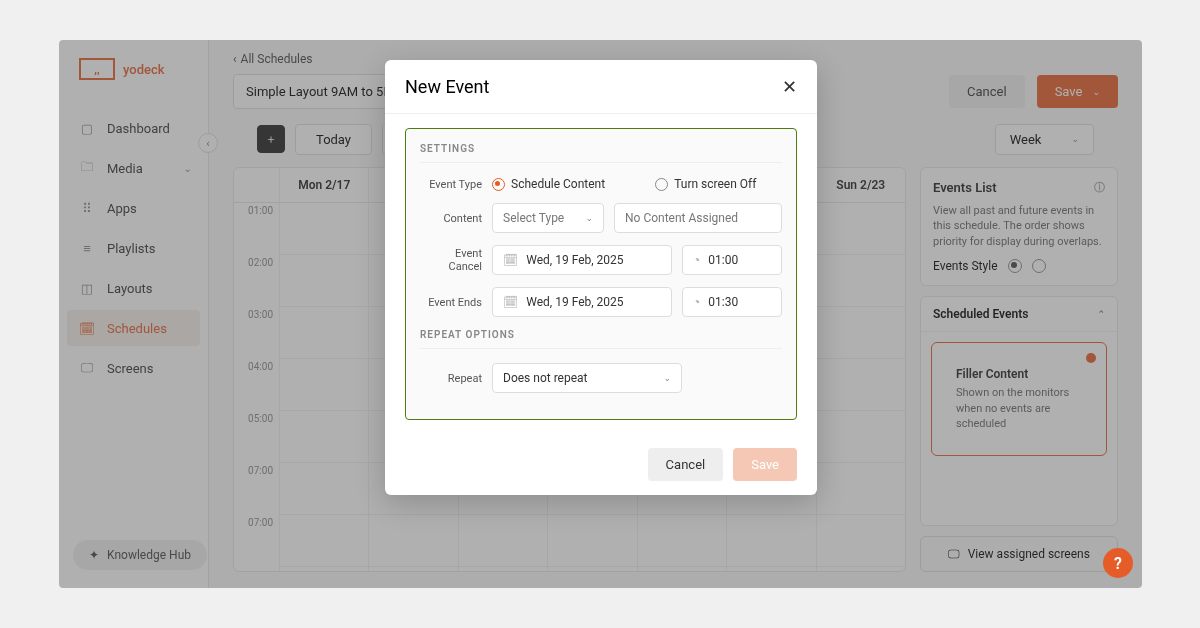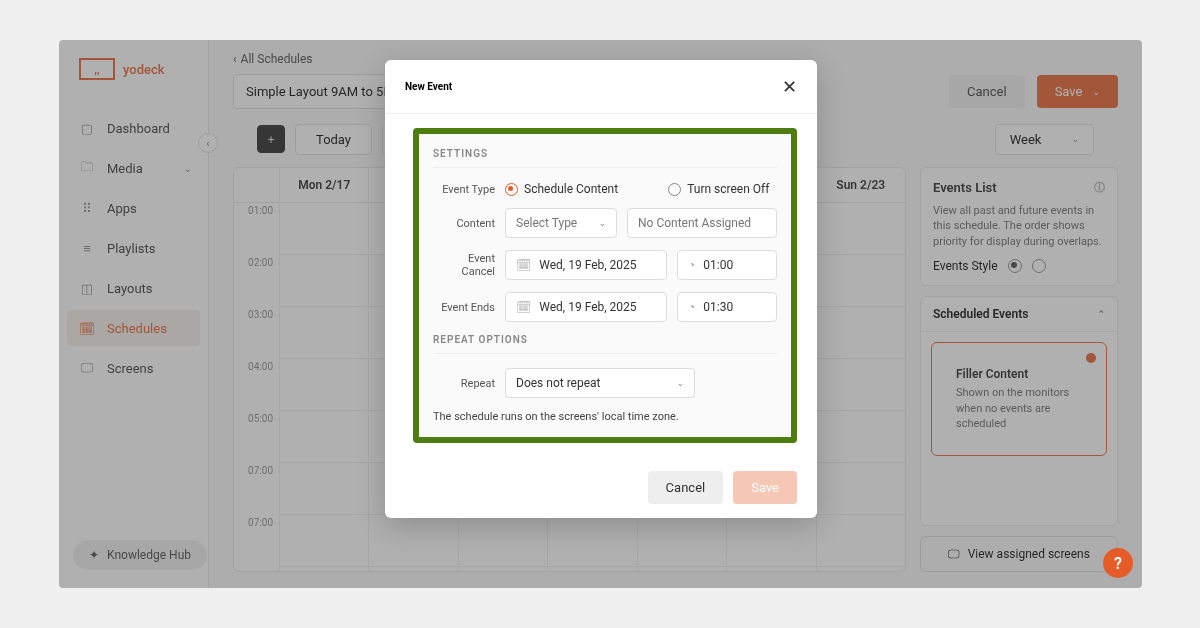--- a/index.html
+++ b/index.html
@@ -55,24 +55,24 @@
 .sched-ev-h { font-size: 12px; font-weight: 600; padding: 10px 12px; border-bottom:1px solid #eee; display:flex; justify-content:space-between; align-items:center;}
 .filler-card { margin: 10px; border: 1.5px solid #e55c28; border-radius: 6px; padding: 24px; position: relative; }
 .filler-title { font-size: 12px; font-weight: 600; color: #222; margin-bottom: 4px; }
 .filler-desc { font-size: 11px; color: #666; line-height: 1.4; }
 .filler-dot { position: absolute; top: 10px; right: 10px; width: 10px; height: 10px; background: #e55c28; border-radius: 50%; }
 .view-screens { border: 1px solid #ddd; border-radius: 6px; padding: 10px; text-align: center; font-size: 12px; display:flex; align-items:center; justify-content:center; gap:8px; margin-top:auto;}
 .help-btn { position: absolute; bottom: 50px; right: 67px; width: 30px; height: 30px; border-radius: 50%; background: #e55c28; color: #fff; display: flex; align-items: center; justify-content: center; font-size: 16px; font-weight: 600; }
 .overlay { position: absolute; inset: 40px 58px 40px 59px; background: rgba(80,80,80,0.45); border-radius: 4px; }
 .modal { position: absolute; top: 60px; left: 385px; width: 432px; background: #fff; border-radius: 6px; box-shadow: 0 8px 30px rgba(0,0,0,0.2); }
 .modal-head { display: flex; justify-content: space-between; align-items: center; padding: 16px 20px; border-bottom: 1px solid #eee; }
-.modal-title { font-size: 10px; font-weight: 700; }
+.modal-title { font-size: 18px; font-weight: 400; }
 .close-x { font-size: 18px; color: #333; cursor: pointer; }
 .modal-body { padding: 14px 20px; }
-.settings-box { background: #fafafa; border: 6px solid #4d7c0f; border-radius: 4px; padding: 14px; margin-left: 8px; }
+.settings-box { background: #fafafa; border: 1px solid #4d7c0f; border-radius: 4px; padding: 14px; }
 .sec-label { font-size: 10px; letter-spacing: 1px; color: #888; font-weight: 600; margin-bottom: 14px; border-bottom: 1px solid #eee; padding-bottom: 8px; }
 .form-row { display: flex; align-items: center; margin-bottom: 12px; gap: 10px; }
 .form-label { width: 62px; text-align: right; font-size: 11px; color: #555; flex-shrink:0;}
 .radio-opt { display: flex; align-items: center; gap: 6px; font-size: 12px; color: #333; }
 .radio { width: 13px; height: 13px; border: 1.5px solid #888; border-radius: 50%; position: relative; }
 .radio.on { border-color: #e55c28; }
 .radio.on::after { content:''; position:absolute; top:2px;left:2px;width:5px;height:5px;background:#e55c28;border-radius:50%;}
 .select-box, .input-box { border: 1px solid #ddd; border-radius: 4px; padding: 7px 10px; font-size: 12px; background: #fff; color: #777; display:flex; align-items:center; justify-content:space-between; }
 .select-box { width: 112px; }
 .content-box { flex: 1; }
@@ -337,21 +337,20 @@
         </div>
       </div>
       <div class="sec-label" style="margin-top:6px;">REPEAT OPTIONS</div>
       <div class="form-row">
         <div class="form-label">Repeat</div>
         <div class="select-box repeat-sel">
           <span style="color:#333">Does not repeat</span>
           <span class="chev">⌄</span>
         </div>
       </div>
-      <div class="note">The schedule runs on the screens' local time zone.</div>
     </div>
   </div>
   <div class="modal-foot">
     <button class="btn btn-cancel-m">Cancel</button>
     <button class="btn btn-save-m">Save</button>
   </div>
 </div>
 
 <div class="help-btn">?</div>
 

